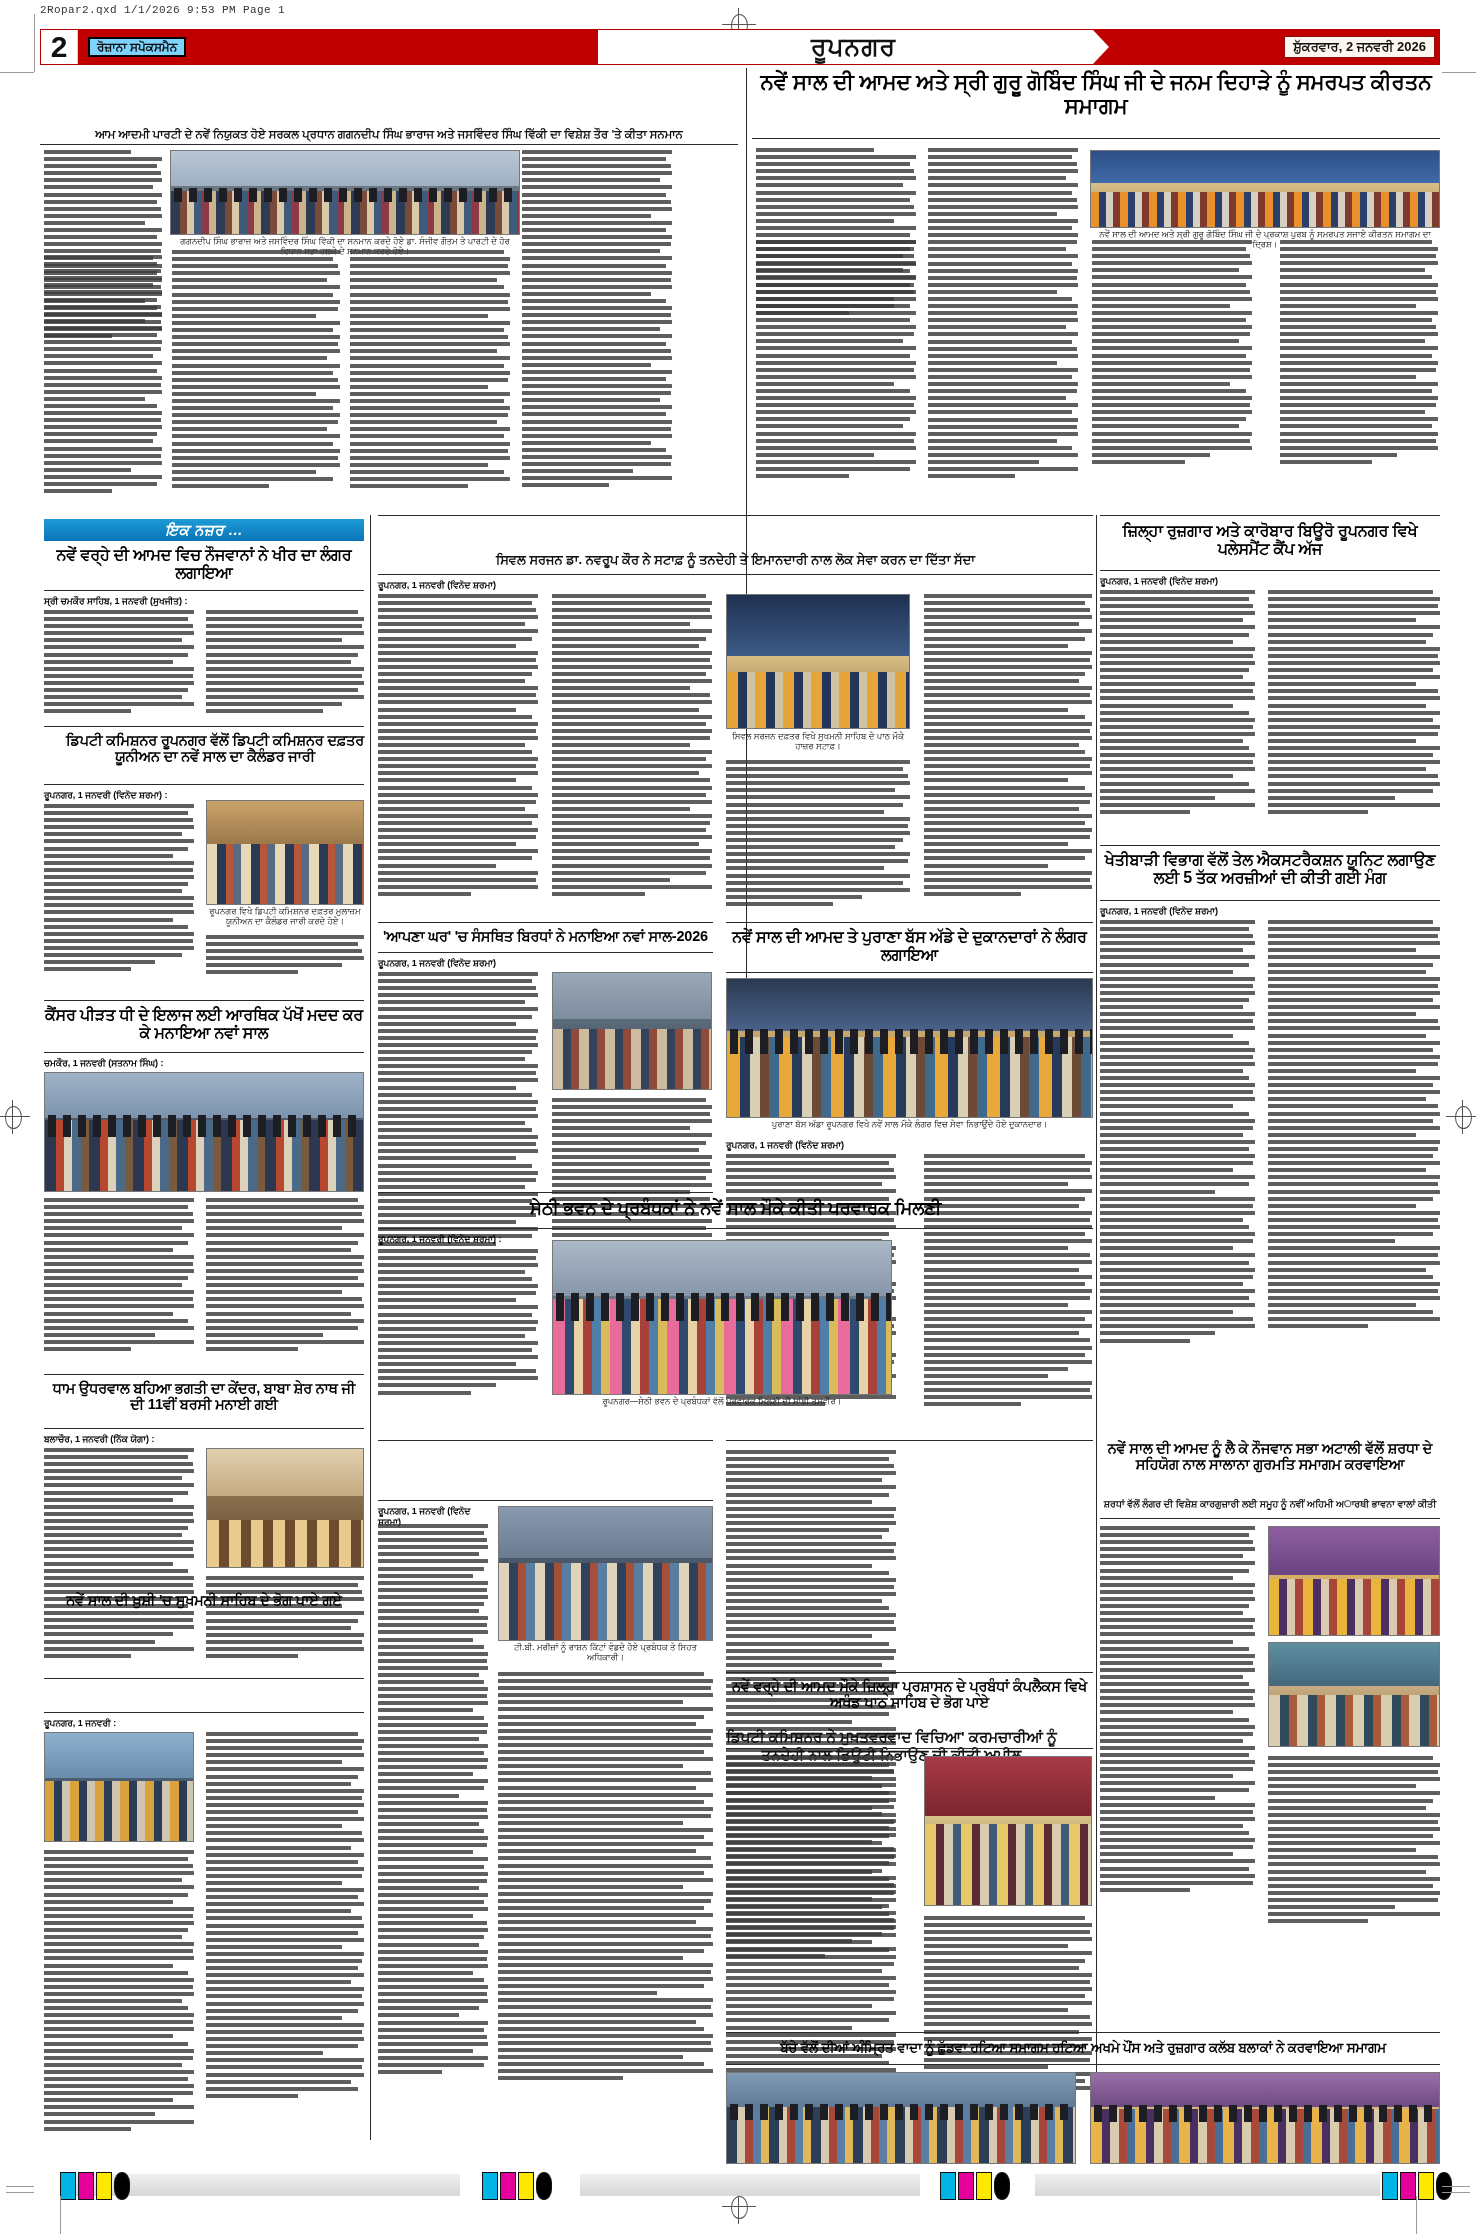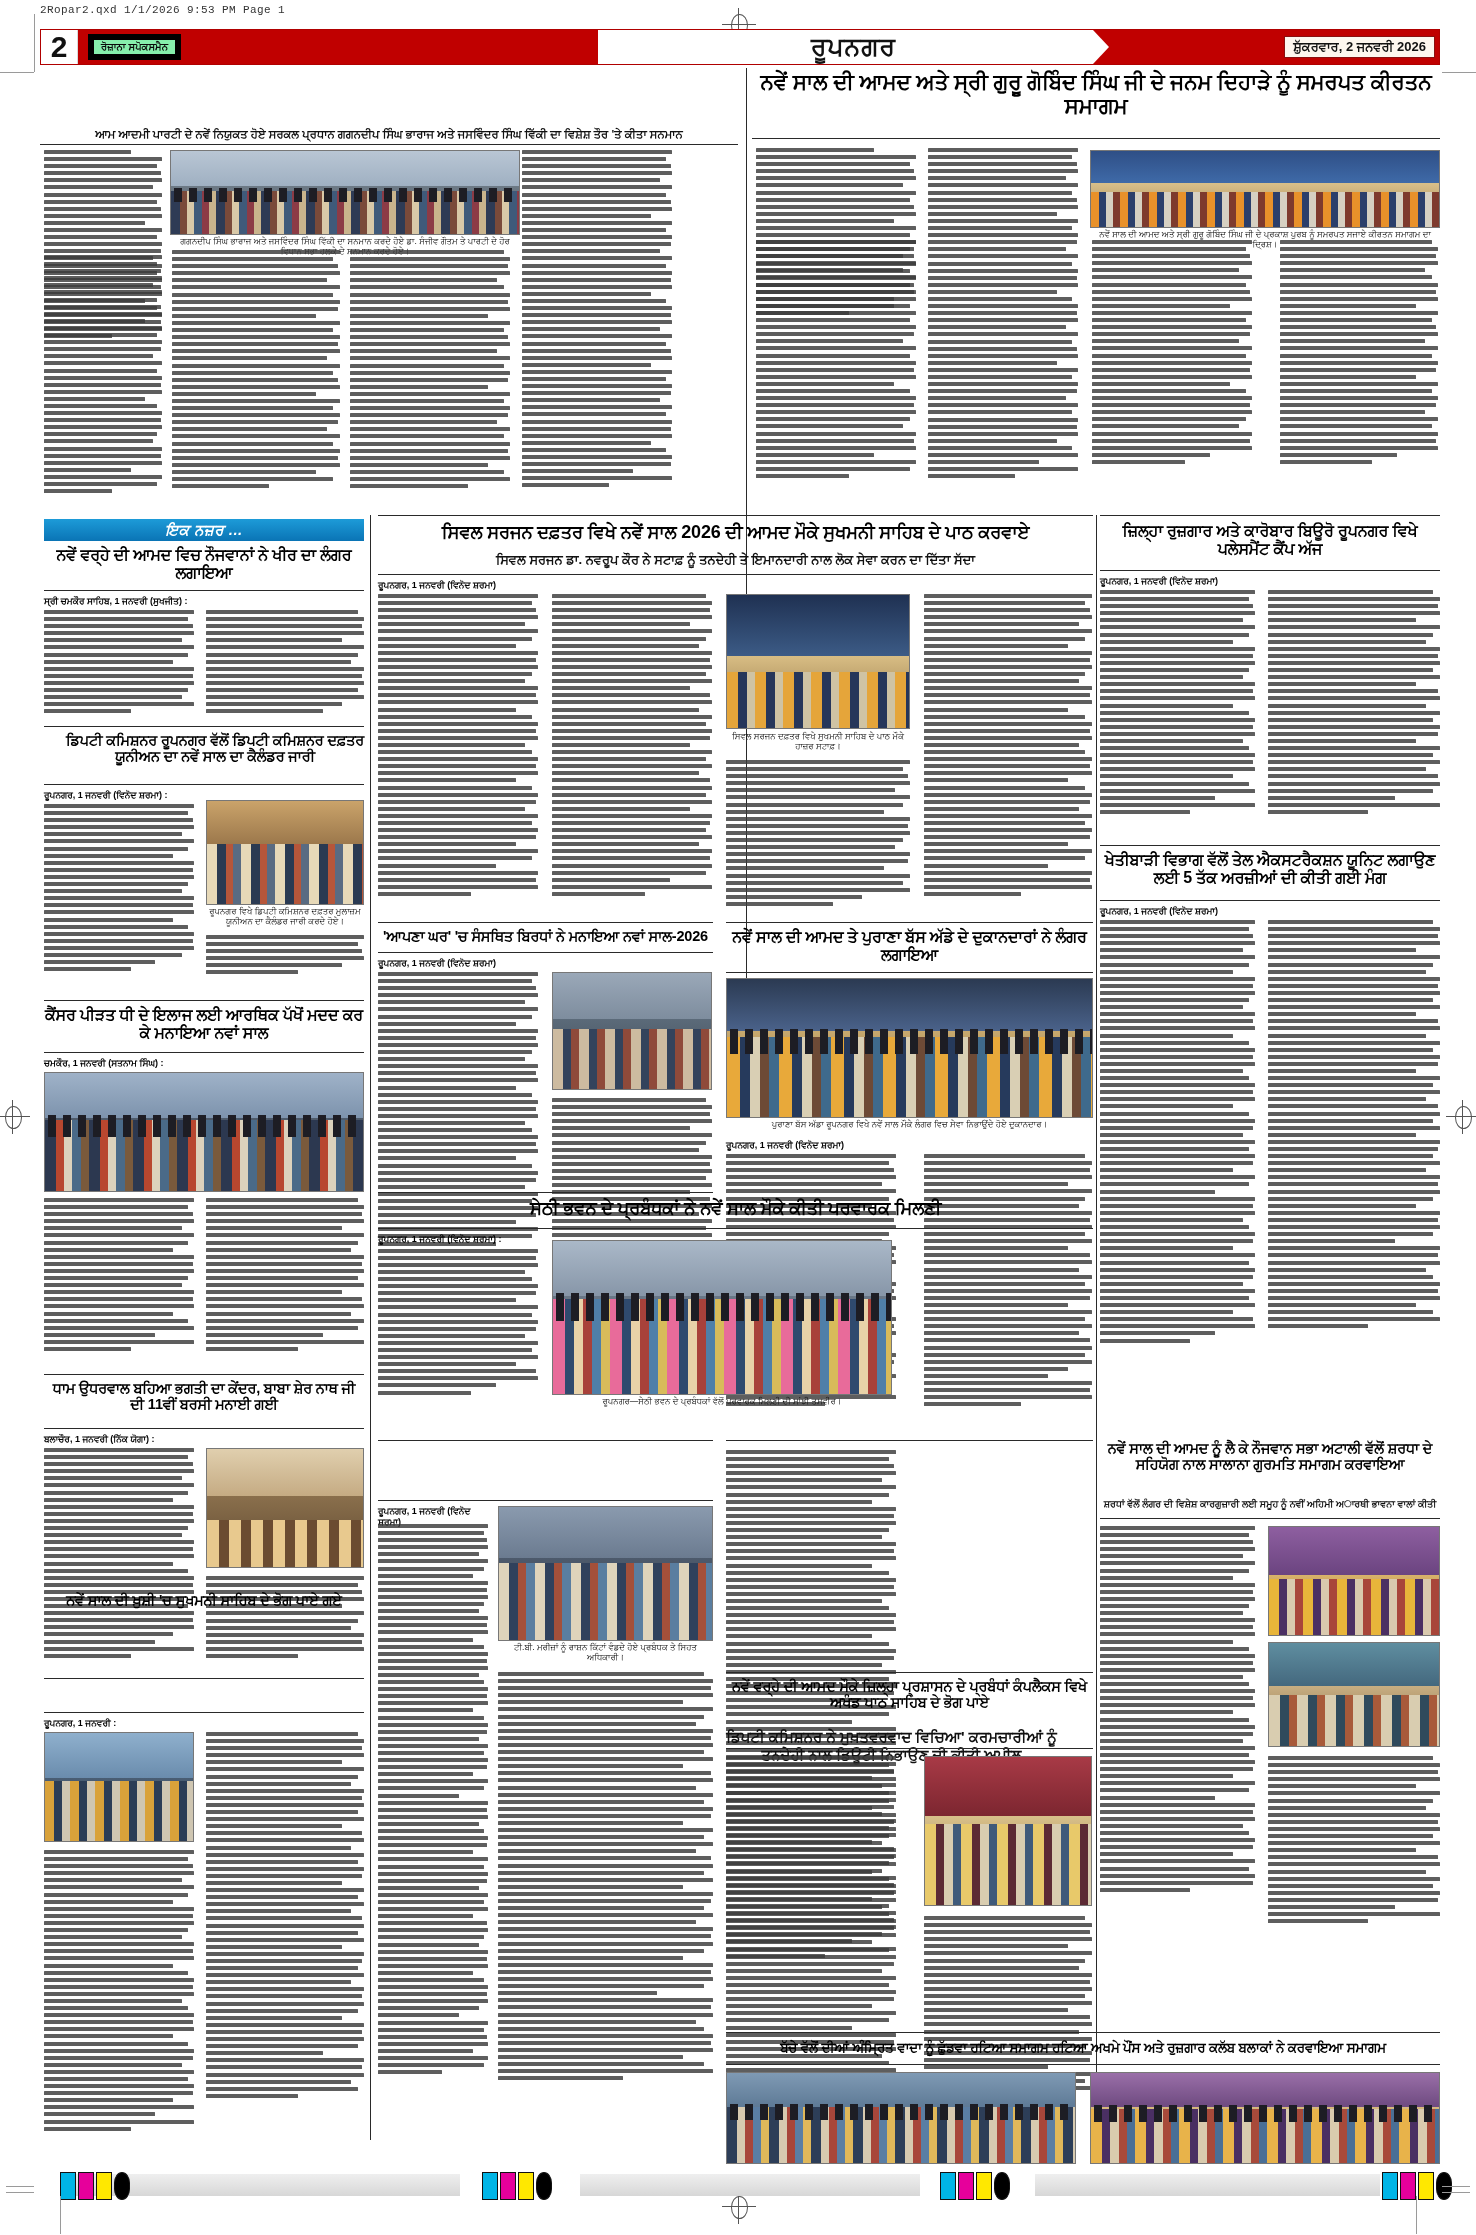--- a/index.html
+++ b/index.html
@@ -18,22 +18,22 @@
             font-family:"Liberation Mono",monospace;white-space:nowrap;}
 
   
   .masthead{position:absolute;left:40px;top:29px;width:1400px;height:36px;border:1px solid #b00000;
             background:#ffffff;box-sizing:border-box;display:flex;align-items:stretch;}
   .mh-page{width:36px;background:#ffffff;display:flex;align-items:center;justify-content:center;
            font-size:30px;font-weight:bold;color:#111;line-height:1;border-right:1px solid #d9d9d9;}
   .mh-red-left{position:relative;flex:0 0 520px;background:#c00000;display:flex;align-items:center;}
   .mh-red-left:after{content:"";position:absolute;right:-16px;top:0;width:0;height:0;
         border-top:17px solid #c00000;border-bottom:17px solid #c00000;border-right:16px solid transparent;}
-  .mh-brand{margin-left:10px;background:#86efac;color:#0a0a0a;font-size:10px;font-weight:bold;
-            padding:1px 7px;border:6px solid #000000;white-space:nowrap;}
+  .mh-brand{margin-left:10px;background:#7dd3fc;color:#0a0a0a;font-size:12px;font-weight:bold;
+            padding:1px 7px;border:2px solid #000000;white-space:nowrap;}
   .mh-center{flex:1;background:#ffffff;display:flex;align-items:center;justify-content:center;position:relative;}
   .mh-title{font-size:25px;font-weight:bold;color:#111;letter-spacing:1px;}
   .mh-red-right{position:relative;flex:0 0 330px;background:#c00000;display:flex;align-items:center;
                 justify-content:flex-end;}
   .mh-red-right:before{content:"";position:absolute;left:-16px;top:0;width:0;height:0;
         border-top:17px solid #c00000;border-bottom:17px solid #c00000;border-left:16px solid transparent;}
   .mh-date{background:#fdf6ee;color:#111;font-size:13px;font-weight:bold;padding:2px 8px;
            margin-right:4px;white-space:nowrap;border:1px solid #8a1010;}
 
   
@@ -813,21 +813,20 @@
       <div class="tline s3"></div>
     <div class="tline s1"></div>
       <div class="tline s4"></div>
       <div class="tline s2"></div>
       <div class="tline s7"></div>
   </div>
 
   <div class="vrule" style="left:370px;top:515px;height:1625px;"></div>
 
   <div class="hrule" style="left:378px;top:515px;width:715px;"></div>
-  <div class="hl hl-sec" style="position:absolute;left:378px;top:522px;width:715px;">ਸਿਵਲ ਸਰਜਨ ਦਫ਼ਤਰ ਵਿਖੇ ਨਵੇਂ ਸਾਲ 2026 ਦੀ ਆਮਦ ਮੌਕੇ ਸੁਖਮਨੀ ਸਾਹਿਬ ਦੇ ਪਾਠ ਕਰਵਾਏ</div>
   <div class="deck" style="position:absolute;left:378px;top:552px;width:715px;font-size:13px;">ਸਿਵਲ ਸਰਜਨ ਡਾ. ਨਵਰੂਪ ਕੌਰ ਨੇ ਸਟਾਫ਼ ਨੂੰ ਤਨਦੇਹੀ ਤੇ ਇਮਾਨਦਾਰੀ ਨਾਲ ਲੋਕ ਸੇਵਾ ਕਰਨ ਦਾ ਦਿੱਤਾ ਸੱਦਾ</div>
   <div class="hrule" style="left:378px;top:574px;width:715px;"></div>
 
   <div style="position:absolute;left:378px;top:580px;width:160px;font-size:9px;font-weight:bold;">ਰੂਪਨਗਰ, 1 ਜਨਵਰੀ (ਵਿਨੋਦ ਸ਼ਰਮਾ)</div>
 
   <div class="col-body" style="left:378px;top:594px;width:160px;height:320px;">
     <div class="tline s1"></div>
       <div class="tline s2"></div>
       <div class="tline s3"></div>
       <div class="tline s1"></div>

